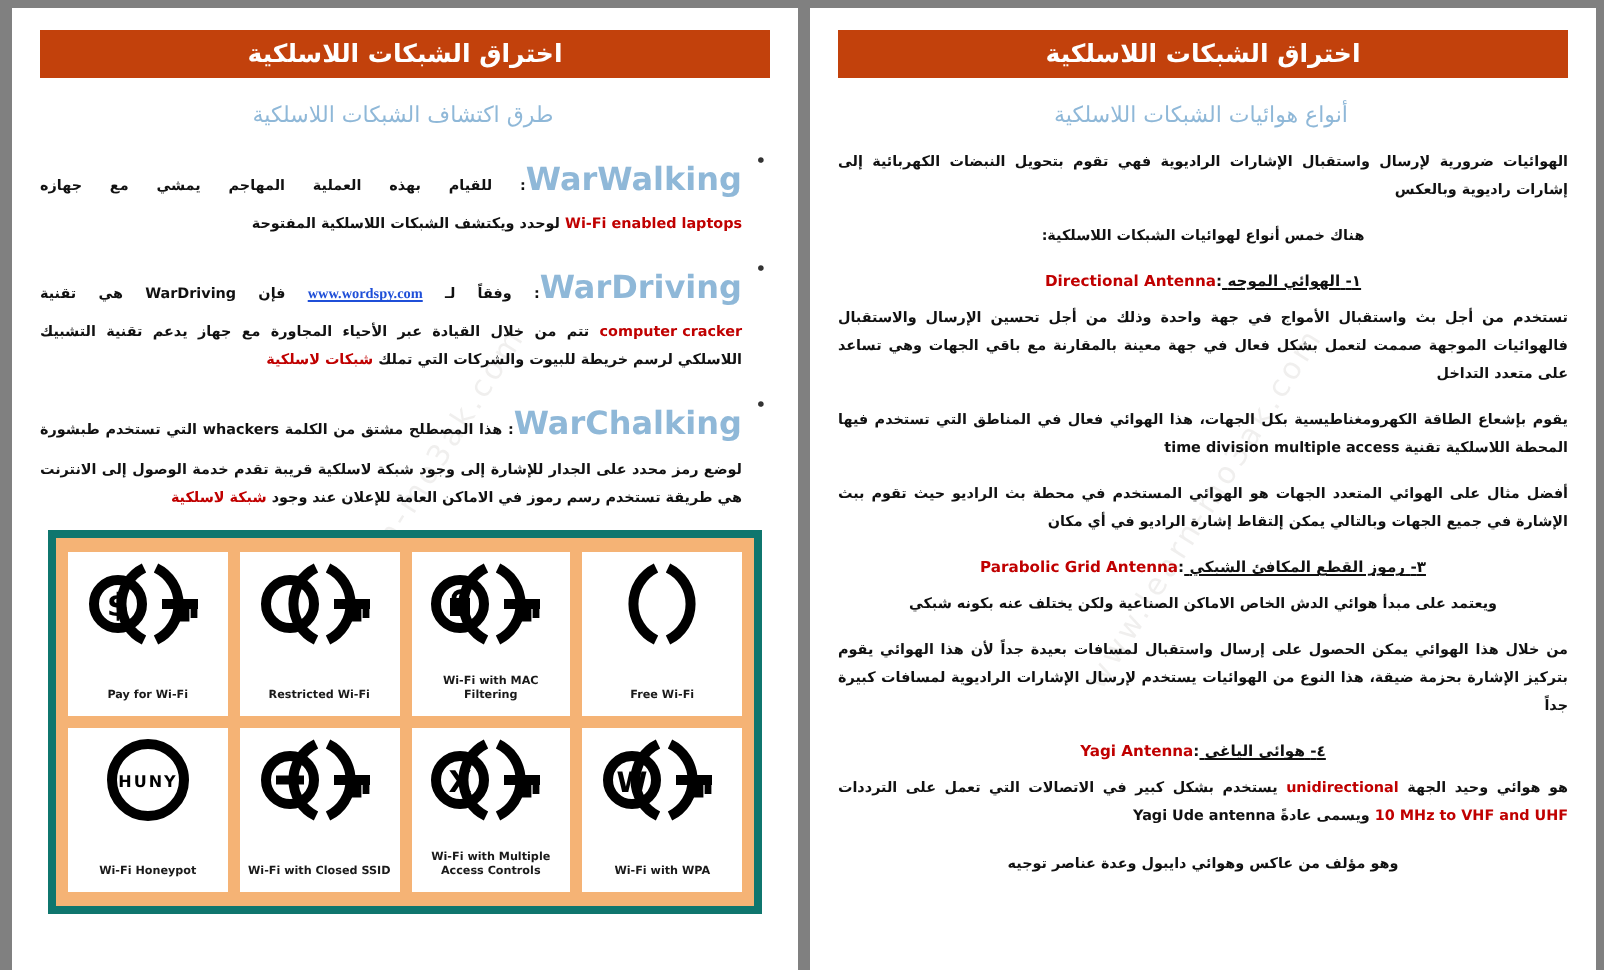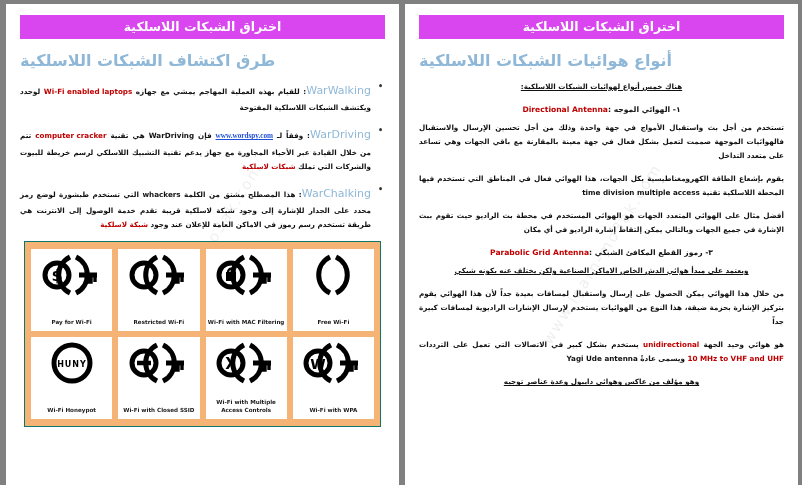--- a/index.html
+++ b/index.html
@@ -32,49 +32,49 @@
   }
 
   .page-inner {
     padding: 8px 14px 0 14px;
     position: relative;
     z-index: 2;
   }
 
   
   .banner {
-    background: #d946ef;
+    background: #c2410c;
     color: #ffffff;
     text-align: center;
     font-size: 12.5px;
     font-weight: bold;
     padding: 4px 0 5px 0;
     letter-spacing: .2px;
     margin: 3px 0 0 0;
   }
 
   
   .section-heading {
     color: #8FB8D8;
-    font-size: 16px;
-    text-align: left;
+    font-size: 11px;
+    text-align: center;
     margin: 12px 2px 10px 0;
-    font-weight: bold;
+    font-weight: normal;
   }
 
   
   .para {
     font-size: 7.2px;
     line-height: 1.95;
     color: #111111;
     text-align: justify;
     font-weight: bold;
     margin: 0 0 9px 0;
   }
-  .para.center { text-align: center; text-decoration: underline; }
+  .para.center { text-align: center; }
 
   
   ul.bullets {
     list-style: none;
     margin: 0;
     padding: 0;
   }
   ul.bullets > li {
     position: relative;
     padding-right: 14px;
@@ -90,49 +90,50 @@
     position: absolute;
     right: 2px;
     top: -1px;
     font-size: 8px;
     color: #333;
   }
 
   
   .term-blue {
     color: #8FB8D8;
-    font-size: 11px;
-    font-weight: normal;
+    font-size: 16px;
+    font-weight: bold;
     font-family: "DejaVu Sans", "Liberation Sans", sans-serif;
   }
   .red { color: #C00000; font-weight: bold; }
   .link {
     color: #1F4FD8;
     text-decoration: underline;
     font-weight: bold;
     font-family: Liberation Serif, serif;
   }
   .ltr { direction: ltr; unicode-bidi: embed; display: inline-block; }
 
   
   .ant-heading {
     font-size: 7.6px;
     font-weight: bold;
     text-align: center;
     margin: 11px 0 7px 0;
     color: #111;
+    text-decoration: underline;
   }
   .ant-heading .red { color: #C00000; }
 
   
   .grid-wrap {
     background: #F5B375;
     padding: 7px 6px;
     margin: 6px 4px 0 4px;
-    border: 1px solid #0f766e;
+    border: 4px solid #0f766e;
   }
   .grid {
     display: grid;
     grid-template-columns: repeat(4, 1fr);
     gap: 6px;
   }
   .tile {
     background: #ffffff;
     display: flex;
     flex-direction: column;
@@ -174,40 +175,46 @@
 <body>
 
 <div class="spread">
 
   <div class="page">
     <div class="watermark">www.learn-mo3ak.com</div>
     <div class="page-inner">
       <div class="banner">اختراق الشبكات اللاسلكية</div>
       <div class="section-heading">أنواع هوائيات الشبكات اللاسلكية</div>
 
+      <p class="para">الهوائيات ضرورية لإرسال واستقبال الإشارات الراديوية فهي تقوم بتحويل النبضات الكهربائية إلى إشارات راديوية وبالعكس</p>
       <p class="para center">هناك خمس أنواع لهوائيات الشبكات اللاسلكية:</p>
 
       <div class="ant-heading">
         <span>١-</span>
         <span>الهوائي الموجه</span>
         <span class="ltr"><span class="red">Directional Antenna</span>:</span>
       </div>
       <p class="para">تستخدم من أجل بث واستقبال الأمواج في جهة واحدة وذلك من أجل تحسين الإرسال والاستقبال فالهوائيات الموجهة صممت لتعمل بشكل فعال في جهة معينة بالمقارنة مع باقي الجهات وهي تساعد على متعدد التداخل</p>
 
       <p class="para">يقوم بإشعاع الطاقة الكهرومغناطيسية بكل الجهات، هذا الهوائي فعال في المناطق التي تستخدم فيها المحطة اللاسلكية تقنية time division multiple access</p>
       <p class="para">أفضل مثال على الهوائي المتعدد الجهات هو الهوائي المستخدم في محطة بث الراديو حيث تقوم ببث الإشارة في جميع الجهات وبالتالي يمكن إلتقاط إشارة الراديو في أي مكان</p>
 
       <div class="ant-heading">
         <span>٣-</span>
         <span>رموز القطع المكافئ الشبكي</span>
         <span class="ltr"><span class="red">Parabolic Grid Antenna</span>:</span>
       </div>
       <p class="para center">ويعتمد على مبدأ هوائي الدش الخاص الاماكن الصناعية ولكن يختلف عنه بكونه شبكي</p>
       <p class="para">من خلال هذا الهوائي يمكن الحصول على إرسال واستقبال لمسافات بعيدة جداً لأن هذا الهوائي يقوم بتركيز الإشارة بحزمة ضيقة، هذا النوع من الهوائيات يستخدم لإرسال الإشارات الراديوية لمسافات كبيرة جداً</p>
 
+      <div class="ant-heading">
+        <span>٤-</span>
+        <span>هوائي الياغي</span>
+        <span class="ltr"><span class="red">Yagi Antenna</span>:</span>
+      </div>
       <p class="para"><span>هو هوائي وحيد الجهة </span><span class="red ltr">unidirectional</span><span> يستخدم بشكل كبير في الاتصالات التي تعمل على الترددات </span><span class="red ltr">10 MHz to VHF and UHF</span><span> ويسمى عادةً </span><span class="ltr">Yagi Ude antenna</span></p>
       <p class="para center">وهو مؤلف من عاكس وهوائي دايبول وعدة عناصر توجيه</p>
     </div>
   </div>
 
   <div class="page">
     <div class="watermark">www.learn-mo3ak.com</div>
     <div class="page-inner">
       <div class="banner">اختراق الشبكات اللاسلكية</div>
       <div class="section-heading">طرق اكتشاف الشبكات اللاسلكية</div>

